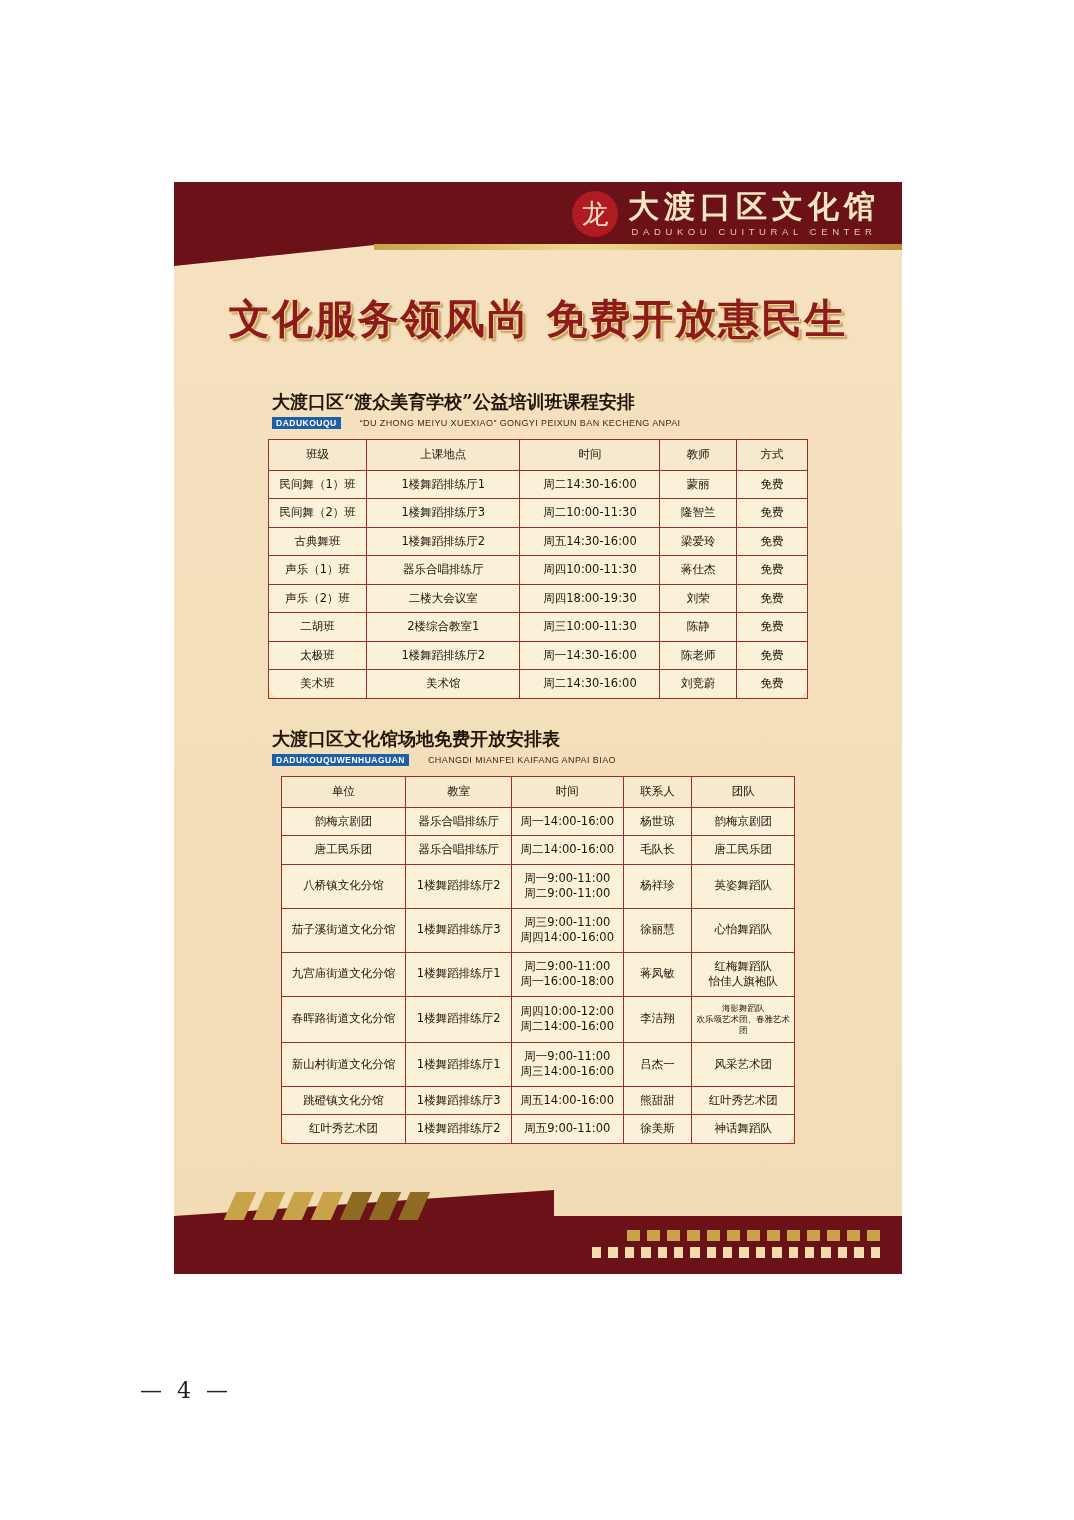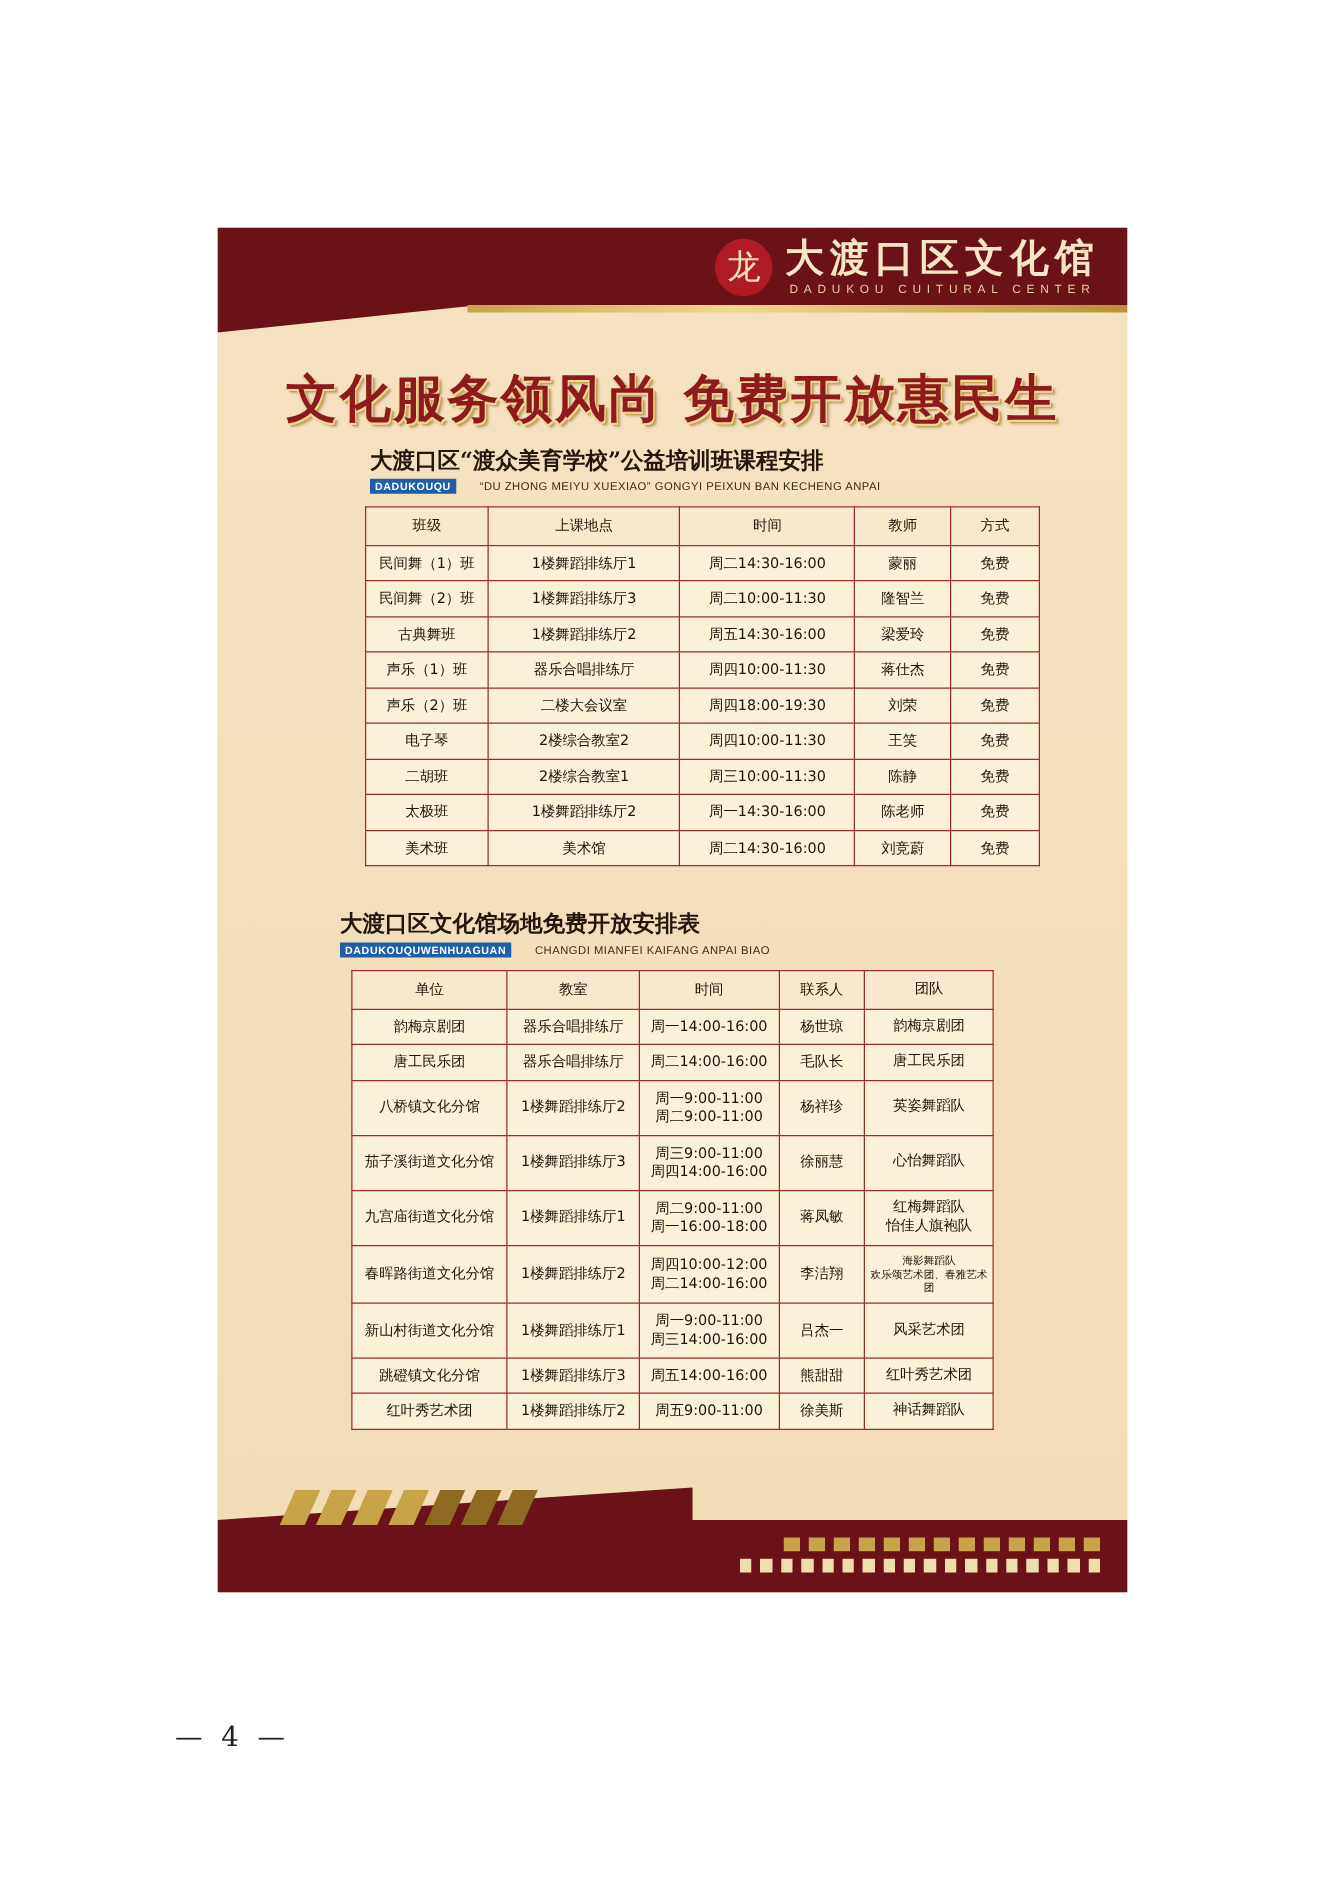--- a/index.html
+++ b/index.html
@@ -136,20 +136,21 @@
     font-weight: bold;
     padding: 1px 4px;
     letter-spacing: .5px;
   }
 
   
   table {
     border-collapse: collapse;
     margin: 10px auto 0 auto;
     background: #fbf0d8;
+    border-radius: 15px;
   }
   table, th, td {
     border: 1px solid #9a2f2a;
   }
   th, td {
     font-size: 11.5px;
     color: #1d1309;
     text-align: center;
     padding: 6px 4px;
     font-family: "DejaVu Sans", sans-serif;
@@ -245,21 +246,21 @@
         <div id="logo-text-zh">大渡口区文化馆</div>
         <div id="logo-text-en">DADUKOU  CUITURAL  CENTER</div>
       </div>
       <div id="logo-sup">®</div>
     </div>
   </div>
   <div id="header-accent"></div>
 
   <div id="main-title">文化服务领风尚  免费开放惠民生</div>
 
-  <div class="section" style="top:174px;margin-left:24px;">
+  <div class="section" style="top:208px;">
     <div class="sec-title">大渡口区“渡众美育学校”公益培训班课程安排</div>
     <div class="sec-pinyin">
       <span class="pinyin-badge">DADUKOUQU</span>
       <span>“DU ZHONG MEIYU XUEXIAO” GONGYI PEIXUN BAN KECHENG ANPAI</span>
     </div>
     <table id="table-a">
       <thead>
         <tr>
           <th>班级</th>
           <th>上课地点</th>
@@ -295,27 +296,20 @@
             <td>器乐合唱排练厅</td>
             <td>周四10:00-11:30</td>
             <td>蒋仕杰</td>
             <td>免费</td>
           </tr>
           <tr>
             <td>声乐（2）班</td>
             <td>二楼大会议室</td>
             <td>周四18:00-19:30</td>
             <td>刘荣</td>
-            <td>免费</td>
-          </tr>
-          <tr>
-            <td>电子琴</td>
-            <td>2楼综合教室2</td>
-            <td>周四10:00-11:30</td>
-            <td>王笑</td>
             <td>免费</td>
           </tr>
           <tr>
             <td>二胡班</td>
             <td>2楼综合教室1</td>
             <td>周三10:00-11:30</td>
             <td>陈静</td>
             <td>免费</td>
           </tr>
           <tr>

